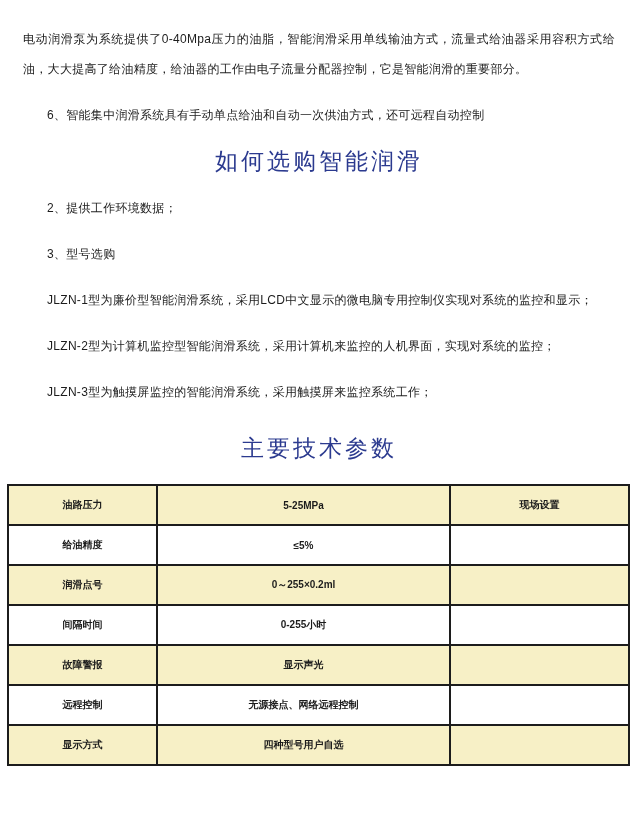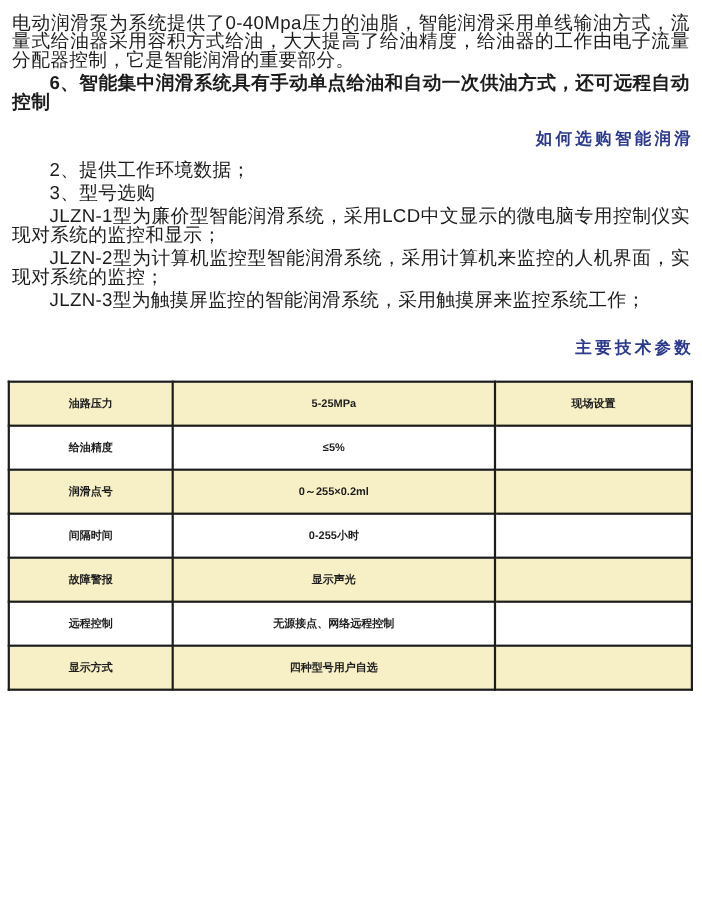--- a/index.html
+++ b/index.html
@@ -15,34 +15,34 @@
     position:relative;
     width:638px;height:840px;
     overflow:hidden;
     box-sizing:border-box;
     background:var(--page-bg);
     color:var(--text-color);
     font-family:"Liberation Sans","DejaVu Sans",sans-serif;
     padding:8px 7px 0 7px;
   }
   .para{
-    margin:4px;
-    font-size:17px;
-    line-height:17px;
+    margin:16px;
+    font-size:12px;
+    line-height:30px;
     text-align:justify;
     letter-spacing:0.3px;
   }
   .para.indent{text-indent:2em;}
-  .para.bold{font-weight:bold;}
+  .para.bold{font-weight:normal;}
   .heading{
     margin:16px 0 10px 0;
-    font-size:15px;
-    font-weight:bold;
+    font-size:23px;
+    font-weight:normal;
     color:var(--heading-color);
-    text-align:right;
+    text-align:center;
     letter-spacing:3px;
   }
   .heading.params{margin:26px 0 20px 0;}
   table.params-table{
     border-collapse:collapse;
     width:621px;
     table-layout:fixed;
     margin:0;
   }
   table.params-table td{

